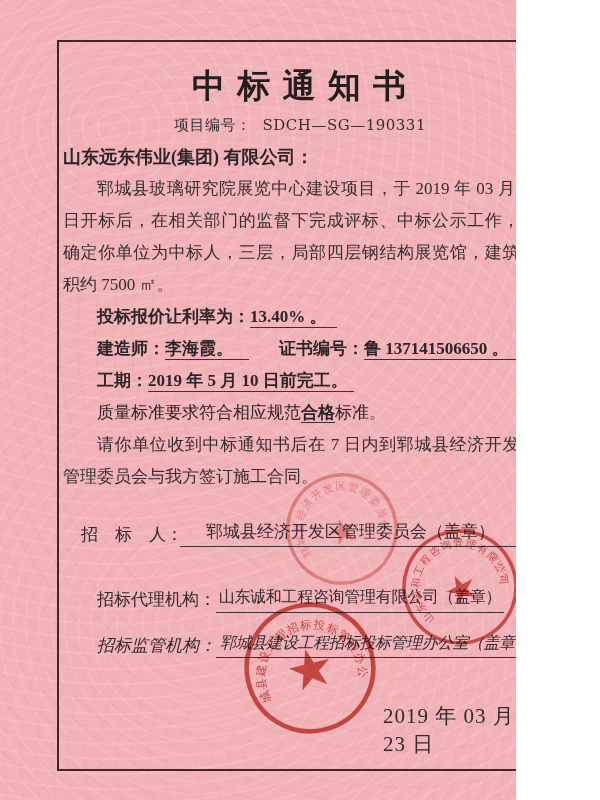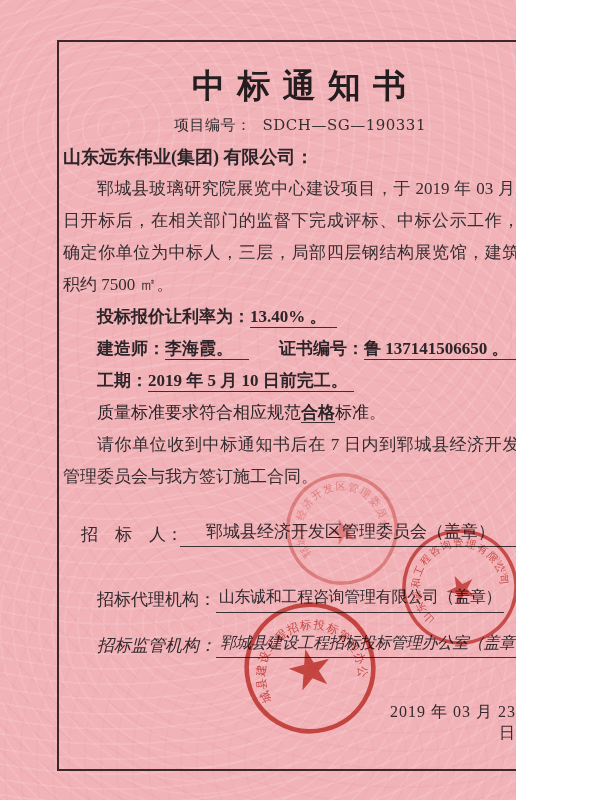--- a/index.html
+++ b/index.html
@@ -50,21 +50,21 @@
   .sig-label{ display:inline-block; }
   .sig-row.r1 .sig-label{ width:99px; }
   .sig-value{
     display:inline-block; text-align:center;
     border-bottom:1.6px solid #3a3035; padding-bottom:2px; vertical-align:bottom;
   }
   .sig-row.r1 .sig-value{ width:341px; font-size:17px; }
   .sig-row.r2 .sig-value{ width:288px; font-size:16px; letter-spacing:-0.3px; }
   .sig-row.r3 .sig-value{ width:318px; font-size:16px; letter-spacing:-0.5px; }
 
-  .issue-date{ position:absolute; left:383px; top:702px; font-size:16px; color:#33292e; letter-spacing:1px;text-align:right; }
+  .issue-date{ position:absolute; left:383px; top:702px; font-size:21px; color:#33292e; letter-spacing:1px; }
 
   .seal{ position:absolute; mix-blend-mode:multiply; color:#c7453b; }
   .seal svg{ display:block; overflow:visible; }
   .seal-tenderer{ left:283px; top:470px; opacity:0.42; transform:rotate(-18deg); }
   .seal-agency{   left:399px; top:526px; opacity:0.80; transform:rotate(-26deg); }
   .seal-supervisor{ left:241px; top:599px; opacity:0.85; transform:rotate(-14deg); }
 </style>
 </head>
 <body>
 

